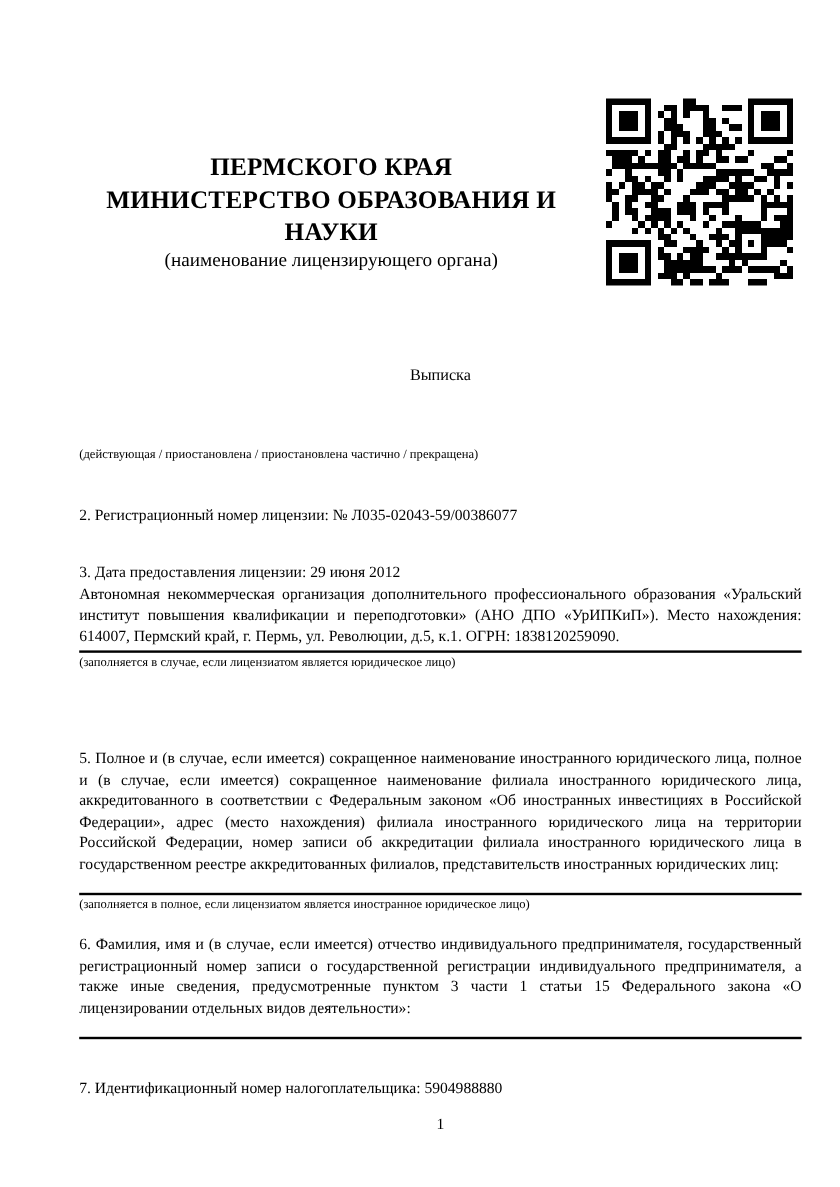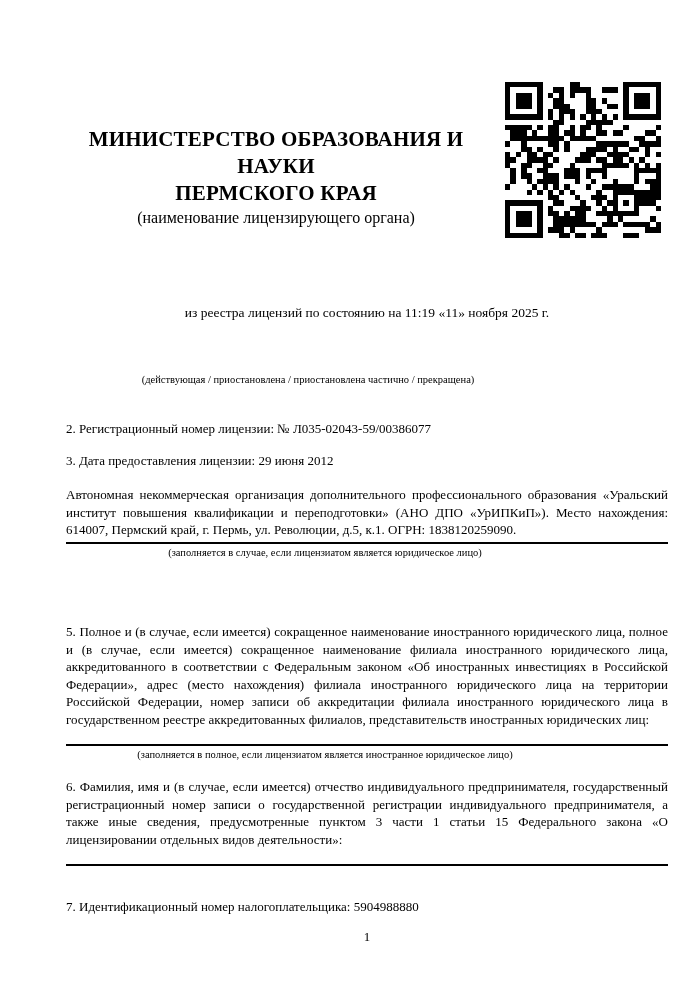--- a/index.html
+++ b/index.html
@@ -20,38 +20,38 @@
   .header-block{position:absolute;top:126px;left:66px;width:420px;text-align:center;}
   .ministry{font-size:21px;font-weight:700;line-height:27px;letter-spacing:0.2px;}
   .header-caption{font-size:16px;line-height:13px;margin-top:4px;}
 
   .qr-box{position:absolute;top:82px;left:505px;width:156px;height:156px;}
   .qr-box svg{display:block;width:156px;height:156px;shape-rendering:crispEdges;}
 
   .title-block{position:absolute;top:302px;left:66px;width:602px;text-align:center;
                font-size:13.5px;line-height:21px;}
 
-  .cap{font-size:10.5px;line-height:14px;text-align:center;margin-top:2px;}
+  .cap{font-size:10.5px;line-height:14px;text-align:left;margin-top:2px;}
   .cap-a{margin-right:118px;}
   .cap-b{margin-right:84px;}
 
   .rule{border-top:2px solid #000000;height:0;}
   .rule-tight{margin-top:3px;}
   .rule-gap{margin-top:16px;}
 
   .page-number{position:absolute;top:928px;left:66px;width:602px;text-align:center;font-size:13px;}
 </style>
 </head>
 <body>
 
 <div class="page">
 
   <div class="header-block">
+    <div class="ministry">ПЕРМСКОГО КРАЯ</div>
     <div class="ministry">МИНИСТЕРСТВО ОБРАЗОВАНИЯ И НАУКИ</div>
-    <div class="ministry">ПЕРМСКОГО КРАЯ</div>
     <div class="header-caption">(наименование лицензирующего органа)</div>
   </div>
 
   <div class="qr-box">
     <svg id="qr-svg" viewBox="0 0 29 29" xmlns="http://www.w3.org/2000/svg" aria-hidden="true">
         <rect x="0" y="0" width="1" height="1" fill="#000000"></rect>
         <rect x="1" y="0" width="1" height="1" fill="#000000"></rect>
         <rect x="2" y="0" width="1" height="1" fill="#000000"></rect>
         <rect x="3" y="0" width="1" height="1" fill="#000000"></rect>
         <rect x="4" y="0" width="1" height="1" fill="#000000"></rect>
@@ -474,32 +474,32 @@
         <rect x="16" y="28" width="1" height="1" fill="#000000"></rect>
         <rect x="17" y="28" width="1" height="1" fill="#000000"></rect>
         <rect x="18" y="28" width="1" height="1" fill="#000000"></rect>
         <rect x="22" y="28" width="1" height="1" fill="#000000"></rect>
         <rect x="23" y="28" width="1" height="1" fill="#000000"></rect>
         <rect x="24" y="28" width="1" height="1" fill="#000000"></rect>
       </svg>
   </div>
 
   <div class="title-block">
-    <div>из реестра лицензий по состоянию на 11:19 «11» ноября 2025 г.</div>
+    <div>Выписка</div>
   </div>
 
   <div class="item abs content-w" style="top:371px">
     <div class="cap cap-a">(действующая / приостановлена / приостановлена частично / прекращена)</div>
   </div>
 
   <div class="item abs content-w" style="top:420px">
     <p>2. Регистрационный номер лицензии: № Л035-02043-59/00386077</p>
   </div>
 
-  <div class="item abs content-w" style="top:452px">
+  <div class="item abs content-w" style="top:468px">
     <p>3. Дата предоставления лицензии: 29 июня 2012</p>
   </div>
 
   <div class="item abs content-w just" style="top:486px">
     <p>Автономная некоммерческая организация дополнительного профессионального образования «Уральский институт повышения квалификации и переподготовки» (АНО ДПО «УрИПКиП»). Место нахождения: 614007, Пермский край, г. Пермь, ул. Революции, д.5, к.1. ОГРН: 1838120259090.</p>
     <div class="rule rule-tight"></div>
     <div class="cap cap-b">(заполняется в случае, если лицензиатом является юридическое лицо)</div>
   </div>
 
   <div class="item abs content-w just" style="top:623px">

